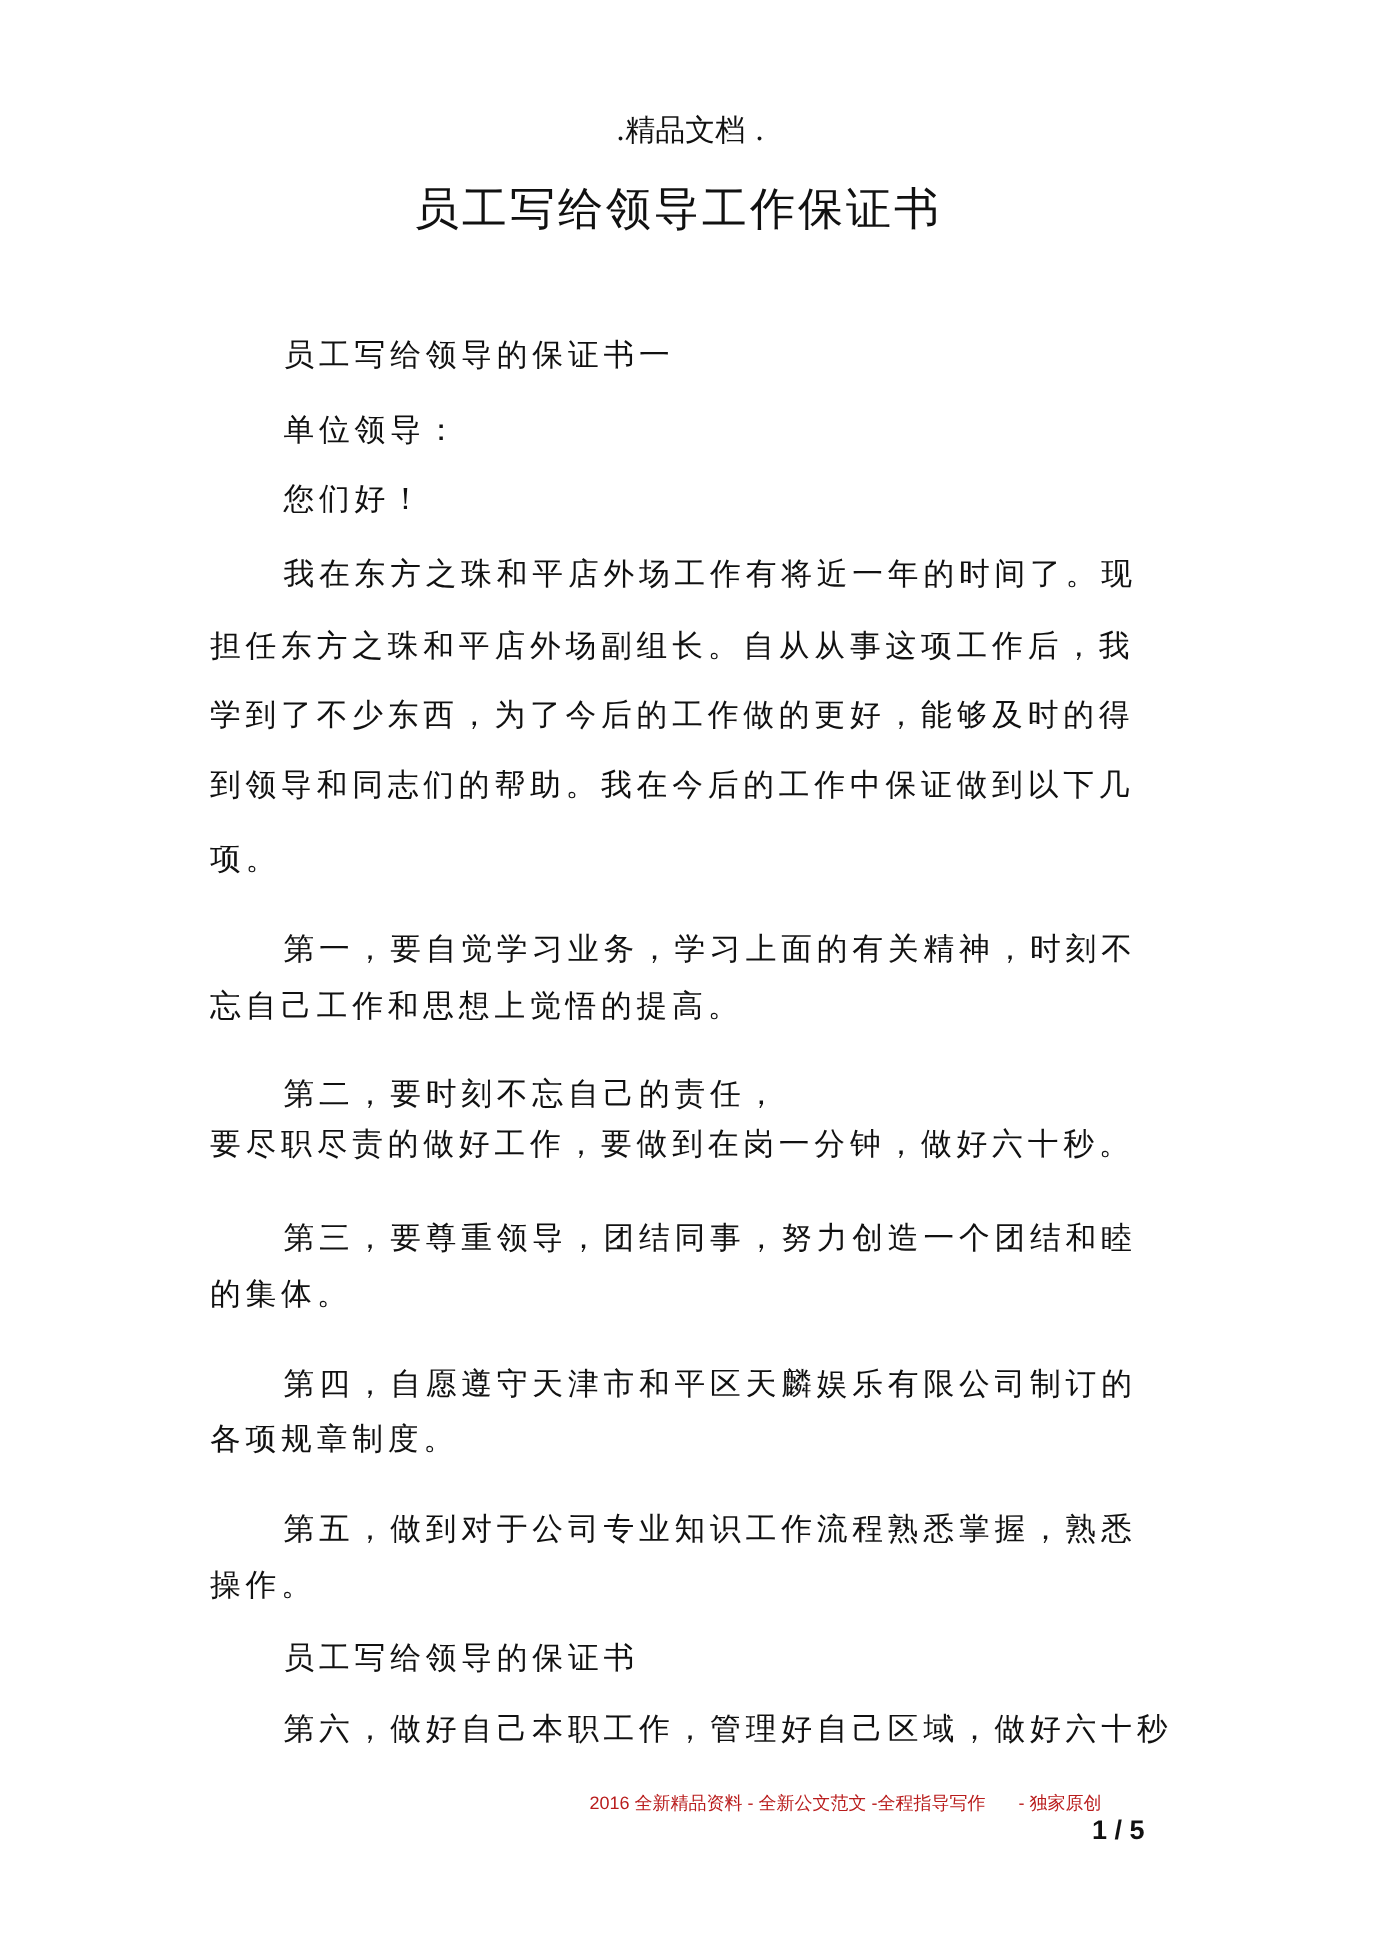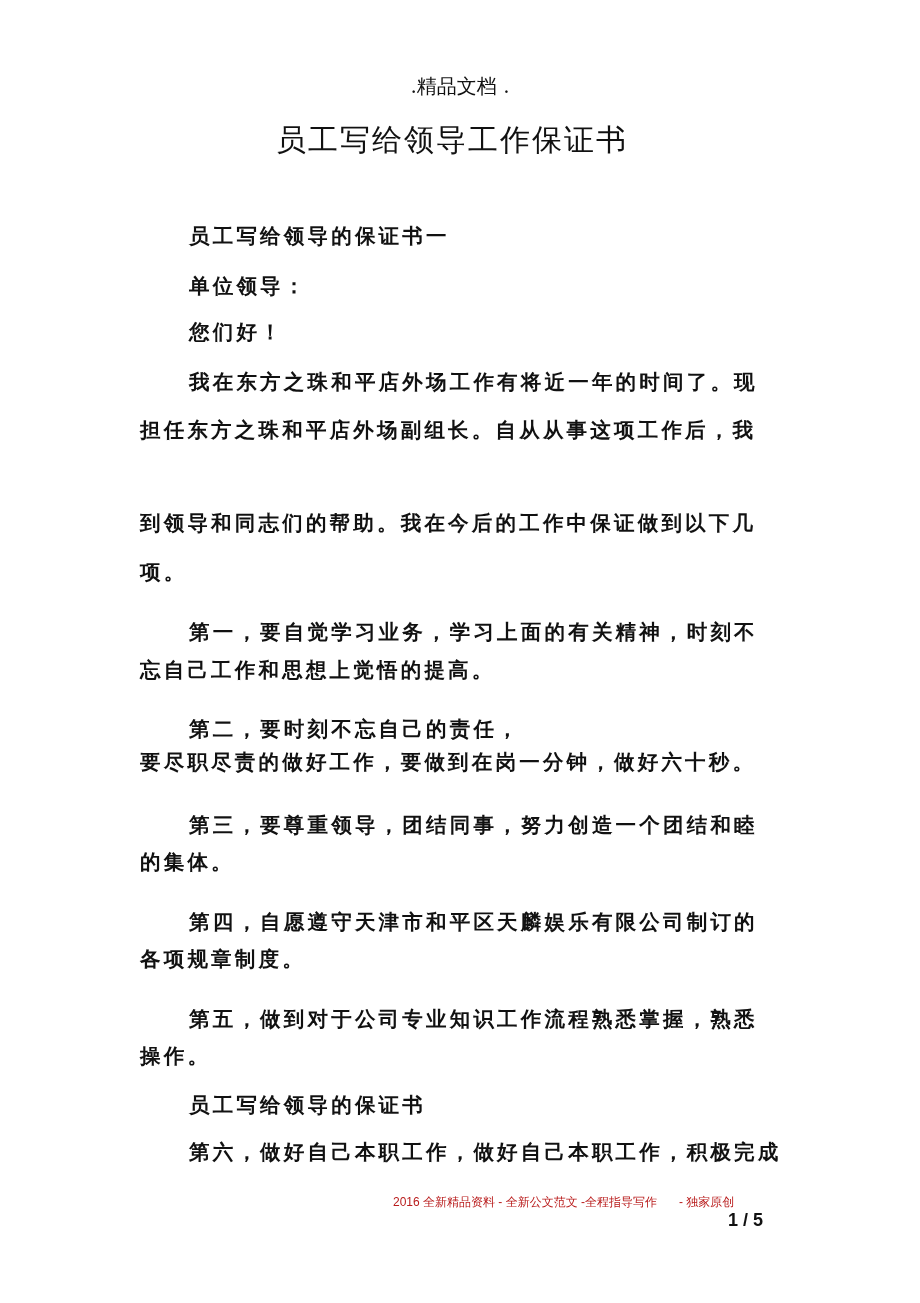--- a/index.html
+++ b/index.html
@@ -49,21 +49,20 @@
       width: 590px;
       font-size: 20.5px;
       letter-spacing: 3.2px;
       margin: 0;
     }
     .line {
       position: absolute;
       left: 0;
       white-space: nowrap;
       line-height: 28px;
-      font-weight: bold;
     }
     .indent { padding-left: 49px; }
     .footer-text {
       position: absolute;
       top: 1194px;
       left: 393px;
       font-family: "Liberation Sans", "DejaVu Sans", sans-serif;
       font-size: 12px;
       line-height: 16px;
       white-space: nowrap;
@@ -90,41 +89,42 @@
 
   <h1 class="doc-title">员工写给领导工作保证书</h1>
 
   <div class="body-text" style="top:0;height:1303px;">
     <div class="line indent" style="top:222px">员工写给领导的保证书一</div>
     <div class="line indent" style="top:272px">单位领导：</div>
     <div class="line indent" style="top:318px">您们好！</div>
 
     <div class="line indent" style="top:368px">我在东方之珠和平店外场工作有将近一年的时间了。现</div>
     <div class="line" style="top:416px">担任东方之珠和平店外场副组长。自从从事这项工作后，我</div>
+    <div class="line" style="top:462px">学到了不少东西，为了今后的工作做的更好，能够及时的得</div>
     <div class="line" style="top:509px">到领导和同志们的帮助。我在今后的工作中保证做到以下几</div>
     <div class="line" style="top:558px">项。</div>
 
     <div class="line" style="top:656px">忘自己工作和思想上觉悟的提高。</div>
     <div class="line indent" style="top:618px">第一，要自觉学习业务，学习上面的有关精神，时刻不</div>
 
     <div class="line indent" style="top:715px">第二，要时刻不忘自己的责任，</div>
     <div class="line indent" style="top:811px">第三，要尊重领导，团结同事，努力创造一个团结和睦</div>
 
     <div class="line" style="top:748px">要尽职尽责的做好工作，要做到在岗一分钟，做好六十秒。</div>
     <div class="line" style="top:848px">的集体。</div>
 
     <div class="line indent" style="top:908px">第四，自愿遵守天津市和平区天麟娱乐有限公司制订的</div>
     <div class="line" style="top:945px">各项规章制度。</div>
 
     <div class="line indent" style="top:1005px">第五，做到对于公司专业知识工作流程熟悉掌握，熟悉</div>
     <div class="line" style="top:1042px">操作。</div>
 
     <div class="line indent" style="top:1091px">员工写给领导的保证书</div>
 
-    <div class="line indent" style="top:1138px">第六，做好自己本职工作，做好自己本职工作，积极完成</div>
+    <div class="line indent" style="top:1138px">第六，做好自己本职工作，管理好自己区域，做好六十秒</div>
   </div>
 
   <div class="footer-text">
     <span>2016 全新精品资料  - 全新公文范文 -全程指导写作</span><span class="sep-gap"></span><span>- 独家原创</span>
   </div>
 
   <div class="page-number">1 / 5</div>
 
 </div>
 

